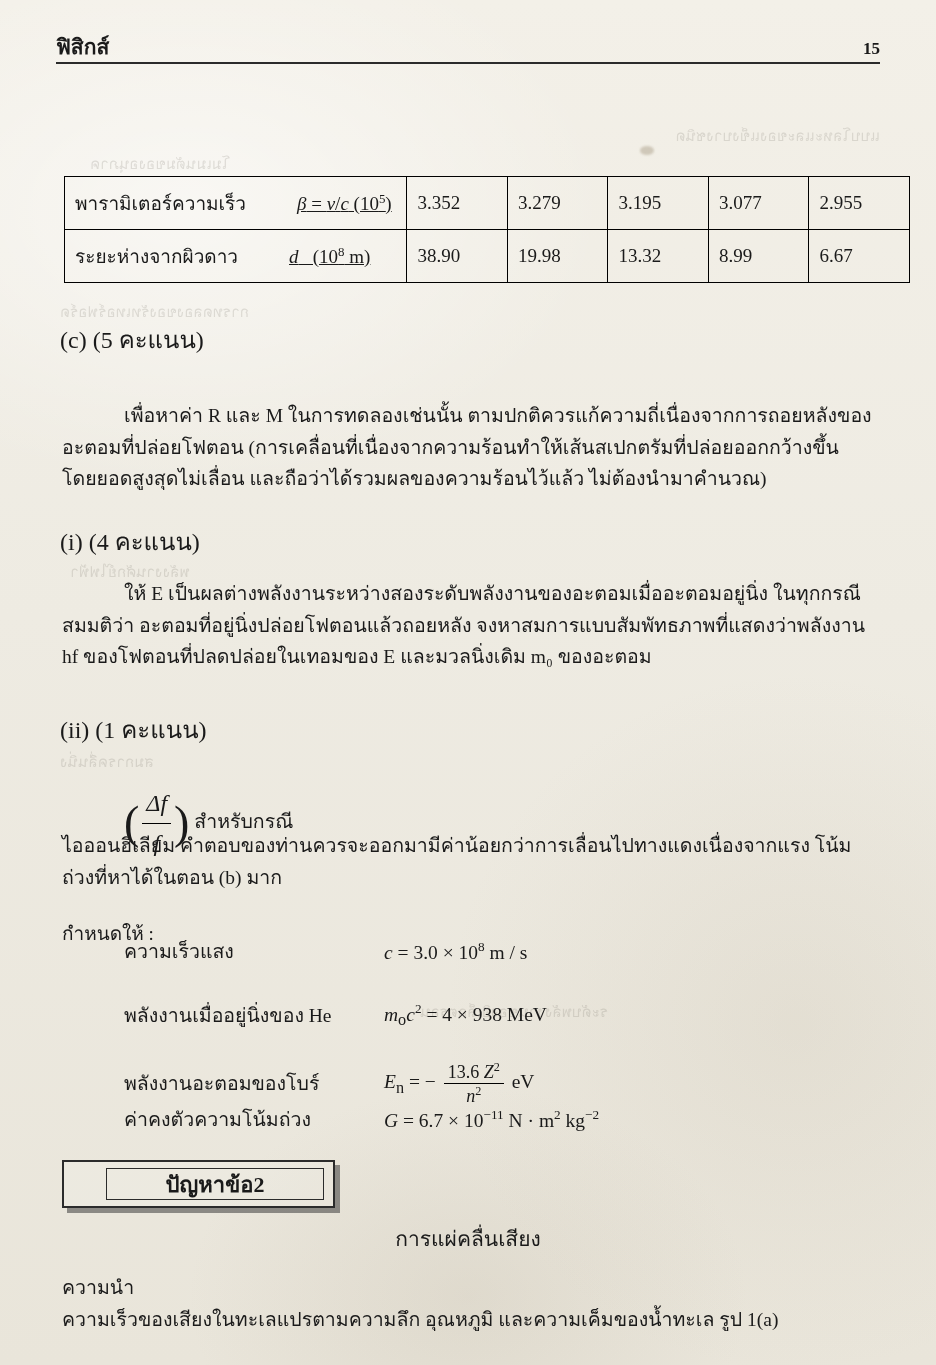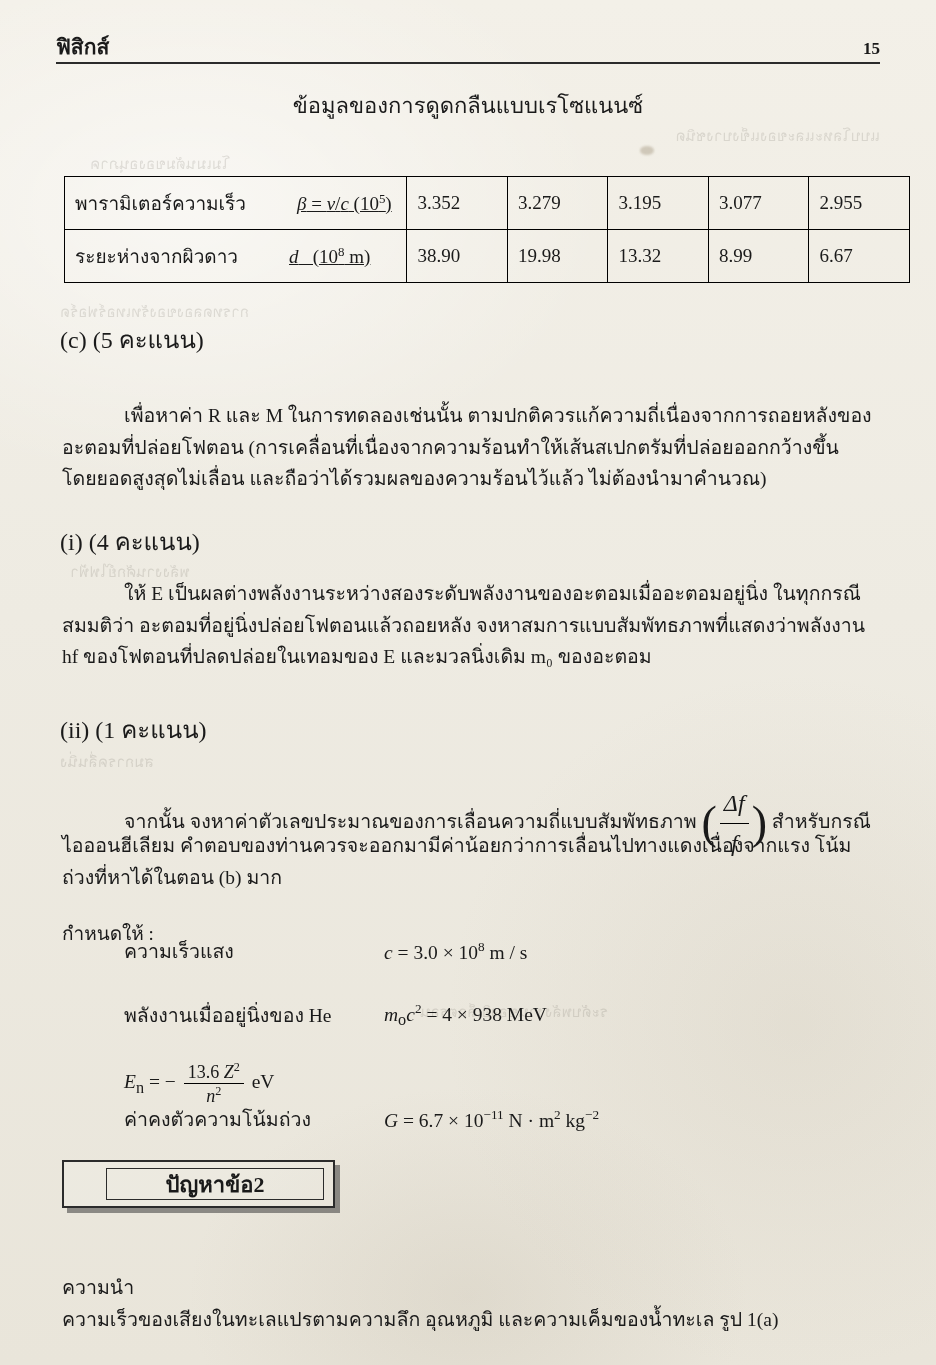--- a/index.html
+++ b/index.html
@@ -217,21 +217,20 @@
 <div class="smudge" style="top:146px; left:640px; width:14px; height:9px;"></div>
 
 <div class="content">
 
   <div class="header">
     <div class="header-title">ฟิสิกส์</div>
     <div class="header-page">15</div>
   </div>
   <div class="header-rule"></div>
 
-  <div class="table-caption">ข้อมูลของการดูดกลืนแบบเรโซแนนซ์</div>
 
   <table class="data">
     <tbody>
       <tr>
         <td class="label-cell">
           <div class="lbl-row">
             <span class="lbl-text">พารามิเตอร์ความเร็ว</span>
             <span class="lbl-sym"><span class="ital">β</span> = <span class="ital">v</span>/<span class="ital">c</span> (10<sup class="sm">5</sup>)</span>
           </div>
         </td>
@@ -259,21 +258,20 @@
 
   <div class="tag" style="top:320px; left:60px;">(c) (5 คะแนน)</div>
   <div class="para indent" style="top:400px; left:62px; width:812px;">เพื่อหาค่า R และ M ในการทดลองเช่นนั้น ตามปกติควรแก้ความถี่เนื่องจากการถอยหลังของอะตอมที่ปล่อยโฟตอน (การเคลื่อนที่เนื่องจากความร้อนทำให้เส้นสเปกตรัมที่ปล่อยออกกว้างขึ้น โดยยอดสูงสุดไม่เลื่อน และถือว่าได้รวมผลของความร้อนไว้แล้ว ไม่ต้องนำมาคำนวณ)</div>
 
   <div class="tag" style="top:522px; left:60px;">(i) (4 คะแนน)</div>
   <div class="para indent" style="top:578px; left:62px; width:812px;">ให้  E  เป็นผลต่างพลังงานระหว่างสองระดับพลังงานของอะตอมเมื่ออะตอมอยู่นิ่ง ในทุกกรณีสมมติว่า อะตอมที่อยู่นิ่งปล่อยโฟตอนแล้วถอยหลัง จงหาสมการแบบสัมพัทธภาพที่แสดงว่าพลังงาน hf ของโฟตอนที่ปลดปล่อยในเทอมของ E และมวลนิ่งเดิม m₀ ของอะตอม</div>
 
   <div class="tag" style="top:710px; left:60px;">(ii) (1 คะแนน)</div>
 
   <div class="para" style="top:768px; left:124px; width:760px;">
-    <span>จากนั้น  จงหาค่าตัวเลขประมาณของการเลื่อนความถี่แบบสัมพัทธภาพ</span>
     <span class="paren-frac">
       <span class="big-paren">(</span>
       <span class="frac">
         <span class="top ital">Δf</span>
         <span class="bot ital">f</span>
       </span>
       <span class="big-paren">)</span>
     </span>
     <span>สำหรับกรณี</span>
   </div>
@@ -285,37 +283,39 @@
     <span class="given-name">ความเร็วแสง</span>
     <span class="formula"><span class="ital">c</span> = 3.0 × 10<sup class="sm">8</sup> m / s</span>
   </div>
 
   <div class="given-row" style="top:1000px; left:124px;">
     <span class="given-name">พลังงานเมื่ออยู่นิ่งของ He</span>
     <span class="formula"><span class="ital">m</span><sub class="sm">o</sub><span class="ital">c</span><sup class="sm">2</sup> = 4 × 938 MeV</span>
   </div>
 
   <div class="given-row" style="top:1044px; left:124px;">
+    <span class="given-name">พลังงานอะตอมของโบร์</span>
     <span class="formula">
       <span class="ital">E</span><sub class="sm">n</sub>
       <span>= −</span>
       <span class="frac" style="font-size:18px;">
         <span class="top">13.6 <span class="ital">Z</span><sup class="sm">2</sup></span>
         <span class="bot"><span class="ital">n</span><sup class="sm">2</sup></span>
       </span>
       <span>eV</span>
     </span>
   </div>
 
   <div class="given-row" style="top:1104px; left:124px;">
     <span class="given-name">ค่าคงตัวความโน้มถ่วง</span>
     <span class="formula"><span class="ital">G</span> = 6.7 × 10<sup class="sm">−11</sup> N · m<sup class="sm">2</sup> kg<sup class="sm">−2</sup></span>
   </div>
 
   <div class="banner">
     <div class="banner-inner">ปัญหาข้อ2</div>
   </div>
 
+  <div class="center-head">การแผ่คลื่นเสียง</div>
 
   <div class="para" style="top:1272px; left:62px; width:812px;">ความนำ</div>
   <div class="para" style="top:1304px; left:62px; width:812px;">ความเร็วของเสียงในทะเลแปรตามความลึก  อุณหภูมิ  และความเค็มของน้ำทะเล  รูป  1(a)</div>
 
 </div>
 
 </body></html>

